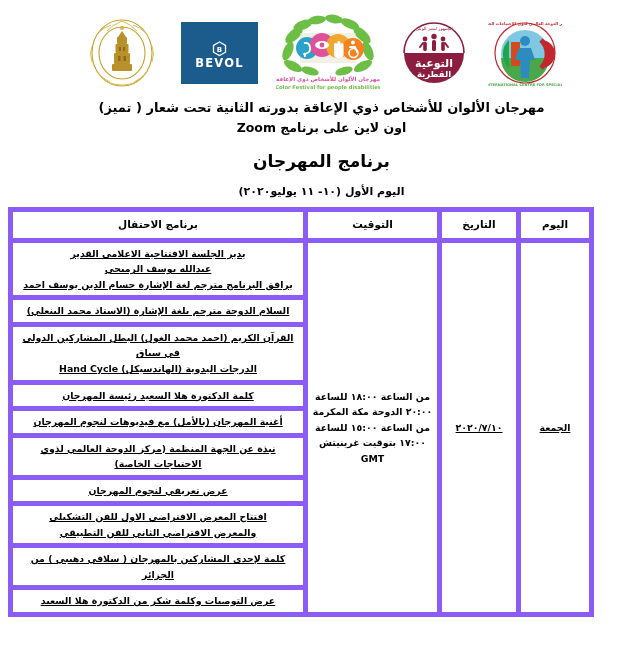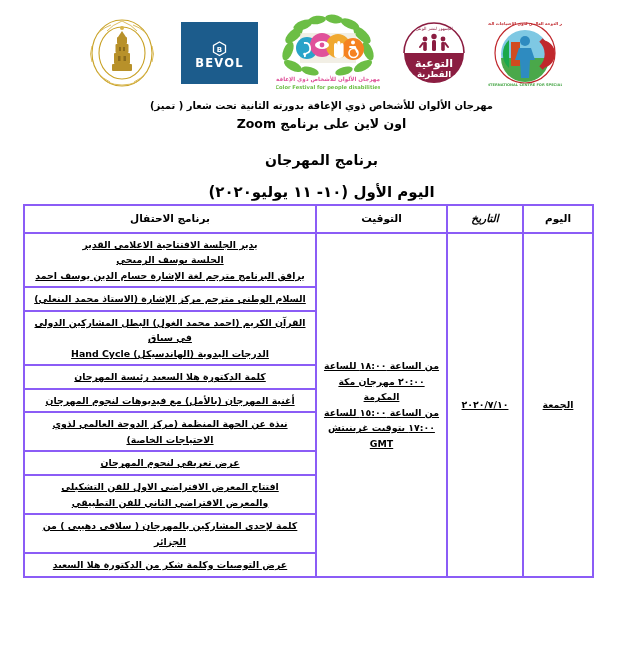--- a/index.html
+++ b/index.html
@@ -38,60 +38,60 @@
   .title-block {
     text-align: center;
     direction: rtl;
     margin-top: 6px;
   }
   .title-line {
     font-weight: bold;
     line-height: 1.55;
     letter-spacing: 0;
   }
-  .t-main    { font-size: 10px; }
+  .t-main    { font-size: 13px; }
   .t-online  { font-size: 12.5px; }
   .t-meeting { font-size: 14px; direction: ltr; }
   .t-pass    { font-size: 14px; direction: ltr; }
-  .t-prog    { font-size: 14px; margin-top: 17px; }
-  .t-day     { font-size: 15px; margin-top: 9px; }
+  .t-prog    { font-size: 17px; margin-top: 10px; }
+  .t-day     { font-size: 11px; margin-top: 9px; margin-bottom: 7px; }
 
   
   .table-wrap {
     padding: 0 49px 0 49px;
     box-sizing: border-box;
   }
   table.schedule {
     width: 545px;
     border-collapse: collapse;
     direction: rtl;
     table-layout: fixed;
   }
   table.schedule th,
   table.schedule td {
-    border: 2px solid #8b5cf6;
+    border: 5px solid #8b5cf6;
     text-align: center;
     vertical-align: middle;
     font-weight: bold;
     font-size: 9.4px;
     line-height: 1.65;
     padding: 3px 2px;
   }
   table.schedule th {
     font-size: 10.5px;
     height: 22px;
     padding: 2px;
   }
   .col-day   { width: 64px; }
-  .col-date  { width: 70px; font-style: italic; }
+  .col-date  { width: 70px; }
   .col-time  { width: 125px; margin-top: 42px; }
   .col-prog  { width: 286px; }
 
   td.cell-day, td.cell-date { font-size: 10px; text-decoration: underline; }
-  td.cell-time { font-size: 9.6px; line-height: 1.95; padding: 4px 3px; text-decoration: underline; }
+  td.cell-time { font-size: 9.6px; line-height: 1.95; padding: 4px 3px; }
   td.cell-prog { padding: 4px 6px; text-decoration: underline; }
   .ltr-inline { direction: ltr; unicode-bidi: embed; }
 
   
   .logo svg { display: block; }
 </style>
 </head>
 <body>
 
 <div class="logo-strip">
@@ -239,34 +239,34 @@
         <th class="col-time">التوقيت</th>
         <th class="col-prog">برنامج الاحتفال</th>
       </tr>
     </thead>
     <tbody>
       <tr>
         <td class="cell-day" rowspan="10">الجمعة</td>
         <td class="cell-date" rowspan="10">٢٠٢٠/٧/١٠</td>
         <td class="cell-time" rowspan="10">
           <div>من الساعة ١٨:٠٠ للساعة</div>
-          <div>٢٠:٠٠ مهرجان مكة المكرمة</div>
+          <div>٢٠:٠٠ الدوحة مكة المكرمة</div>
           <div>من الساعة ١٥:٠٠ للساعة</div>
           <div>١٧:٠٠ بتوقيت غرينيتش</div>
           <div class="ltr-inline">GMT</div>
         </td>
         <td class="cell-prog">
           <div>يدير الجلسة الافتتاحية الاعلامي القدير</div>
-          <div>الجلسة يوسف الرميحي</div>
+          <div>عبدالله يوسف الرميحي</div>
           <div>يرافق البرنامج مترجم لغة الإشارة حسام الدين يوسف احمد</div>
         </td>
       </tr>
       <tr>
         <td class="cell-prog">
-          <div>السلام الوطني مترجم مركز الإشارة (الاستاذ محمد البنعلي)</div>
+          <div>السلام الدوحة مترجم بلغة الإشارة (الاستاذ محمد البنعلي)</div>
         </td>
       </tr>
       <tr>
         <td class="cell-prog">
           <div>القرآن الكريم (احمد محمد الغول) البطل المشاركين الدولي في سباق</div>
           <div>الدرجات اليدوية (الهاندسيكل) Hand Cycle</div>
         </td>
       </tr>
       <tr>
         <td class="cell-prog">

